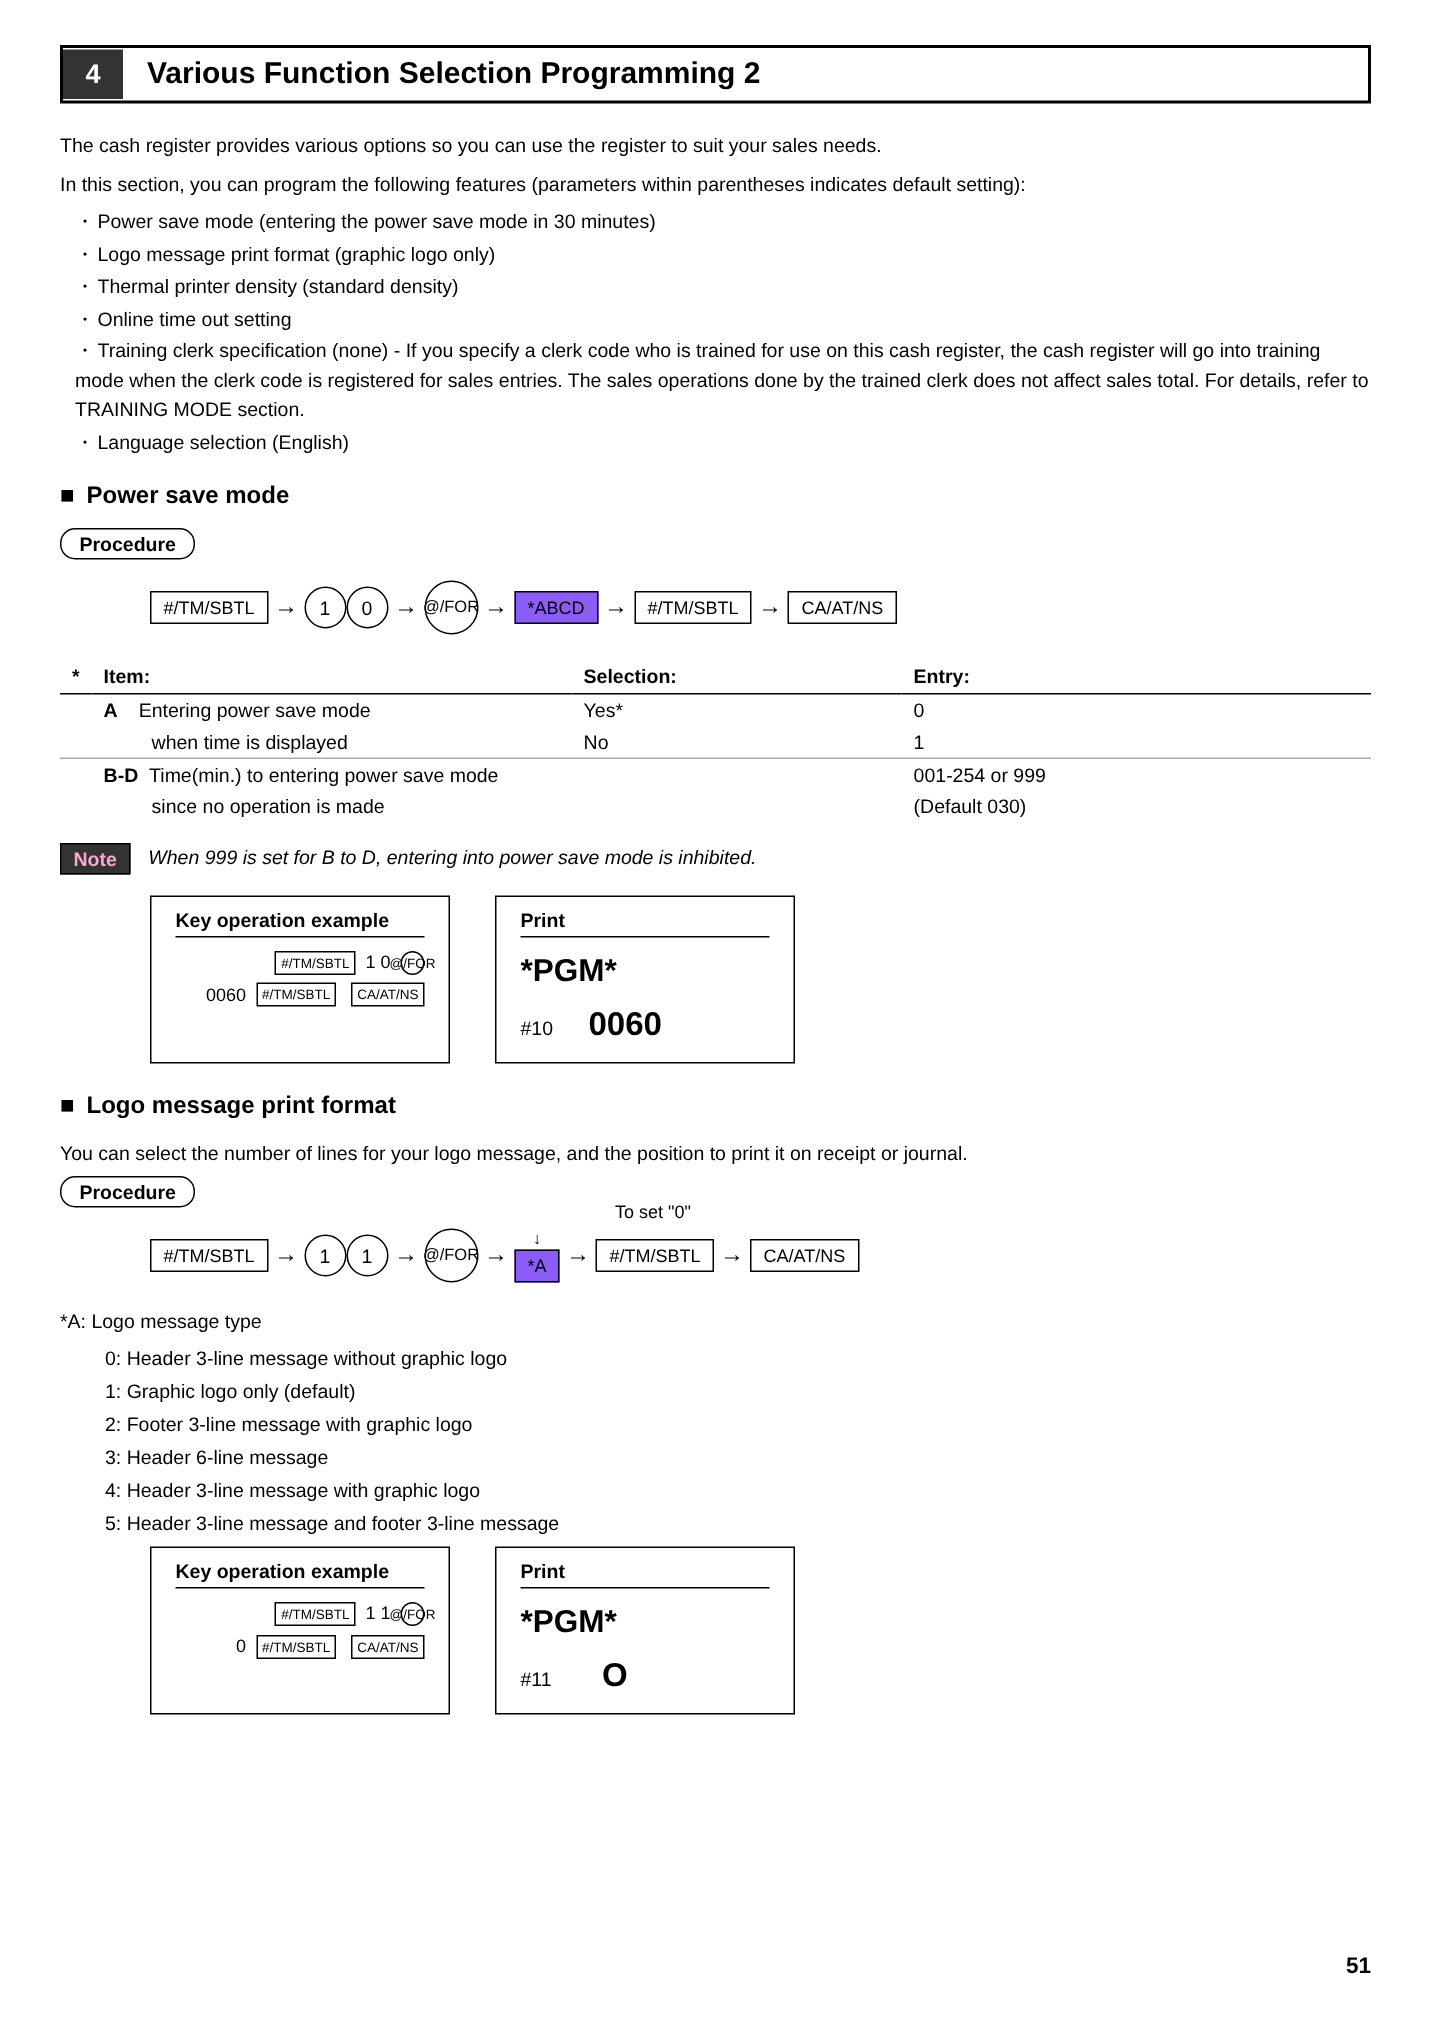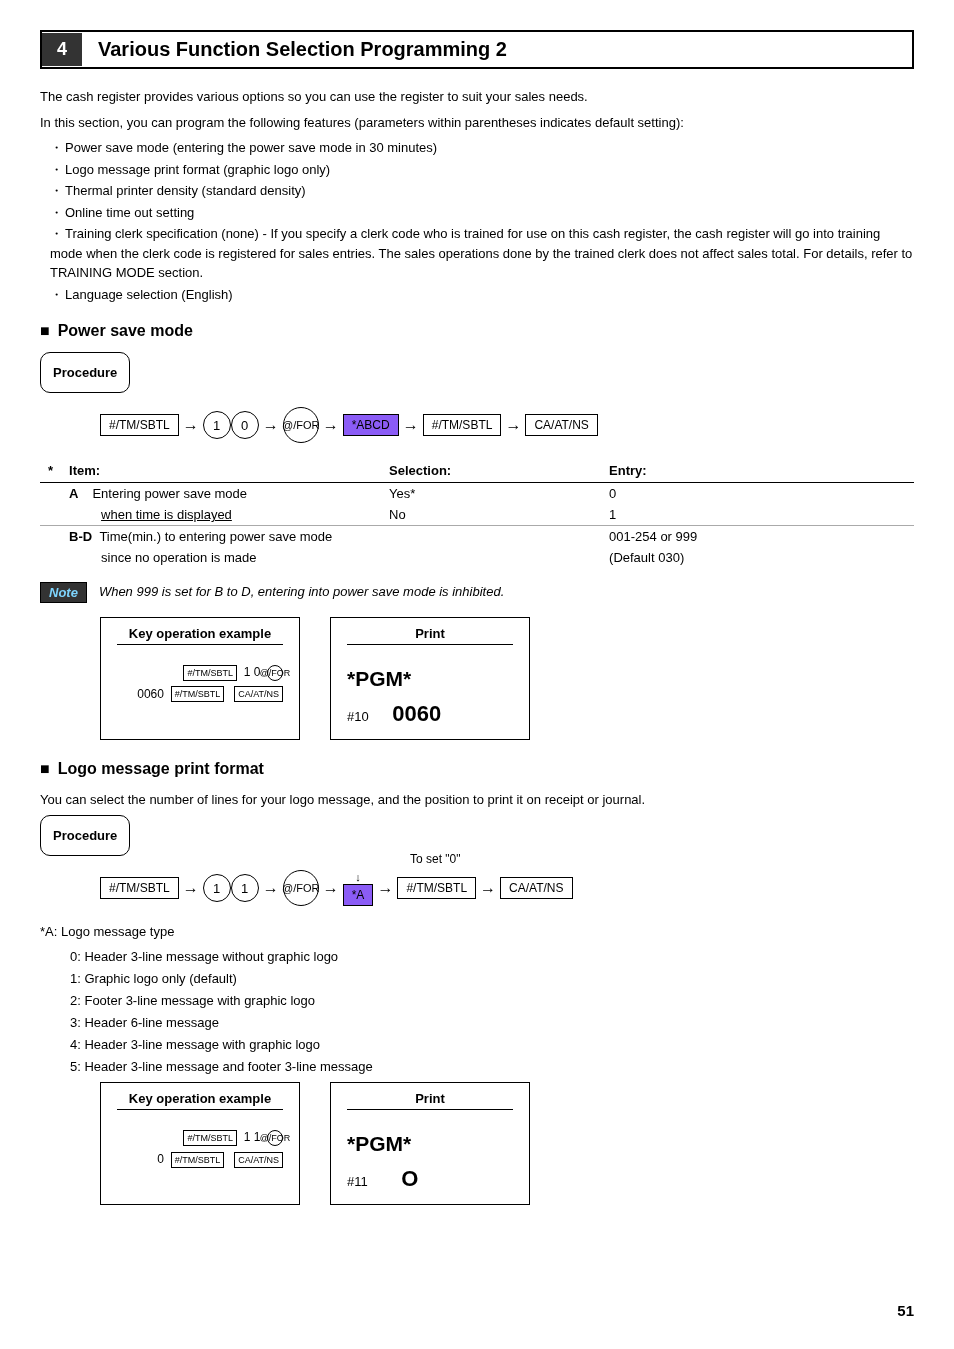--- a/index.html
+++ b/index.html
@@ -66,21 +66,21 @@
       content: "■";
       margin-right: 8px;
       font-size: 16px;
     }
 
     
     .procedure-tag {
       display: inline-block;
       border: 1.5px solid #000;
       border-radius: 10px;
-      padding: 12px 12px;
+      padding: 2px 12px;
       font-size: 13px;
       font-weight: bold;
       margin-bottom: 6px;
     }
 
     
     .flow-diagram {
       display: flex;
       align-items: center;
       margin: 8px 0 16px 60px;
@@ -149,22 +149,21 @@
       margin-bottom: 14px;
     }
     .note-label {
       border: 1.5px solid #000;
       padding: 2px 8px;
       font-weight: bold;
       font-size: 13px;
       margin-right: 12px;
       white-space: nowrap;
       background: #333;
-      color: #7dd3fc;
-      font-style: italic;
+      color: #f9a8d4;
     }
     .note-text {
       font-style: italic;
       font-size: 13px;
       padding-top: 2px;
     }
 
     
     .example-print-row {
       display: flex;
@@ -174,23 +173,22 @@
     }
     .example-box, .print-box {
       border: 1.5px solid #000;
       padding: 8px 16px;
       min-width: 200px;
     }
     .example-box-title, .print-box-title {
       font-weight: bold;
       font-size: 13px;
       border-bottom: 1.5px solid #000;
-      margin-bottom: 17px;
+      margin-bottom: 6px;
       padding-bottom: 3px;
-      text-align: center;
     }
     .example-content {
       font-size: 12px;
       line-height: 1.8;
       text-align: right;
     }
     .print-content {
       font-size: 13px;
       line-height: 1.6;
     }
@@ -310,21 +308,21 @@
   </thead>
   <tbody>
     <tr>
       <td></td>
       <td class="bold-cell">A &nbsp;&nbsp;&nbsp;<span style="font-weight:normal;">Entering power save mode</span></td>
       <td>Yes*</td>
       <td>0</td>
     </tr>
     <tr>
       <td></td>
-      <td style="padding-left:40px;text-decoration:underline;">when time is displayed</td>
+      <td style="padding-left:40px;">when time is displayed</td>
       <td>No</td>
       <td>1</td>
     </tr>
     <tr class="border-top">
       <td></td>
       <td class="bold-cell">B-D &nbsp;<span style="font-weight:normal;">Time(min.) to entering power save mode</span></td>
       <td></td>
       <td>001-254 or 999</td>
     </tr>
     <tr>

